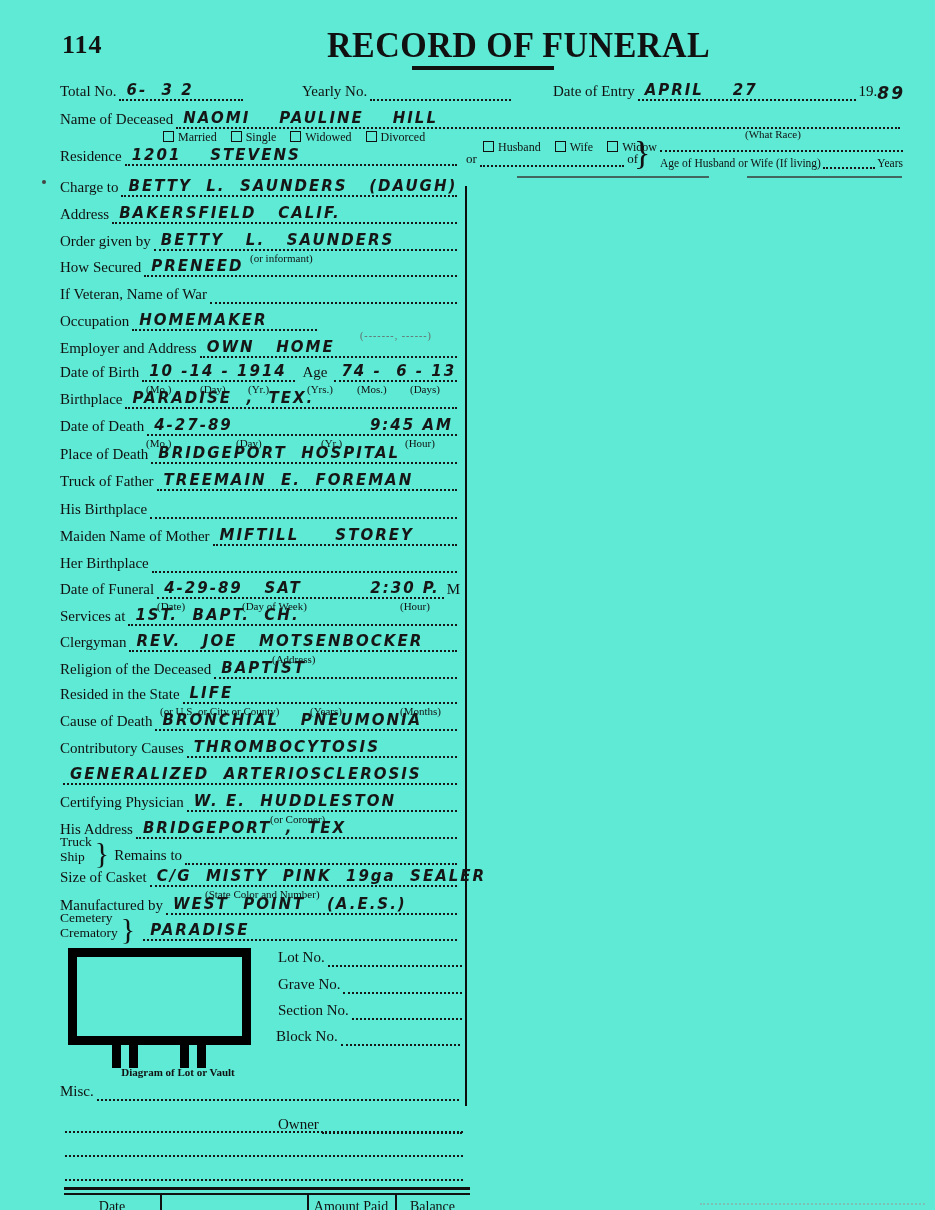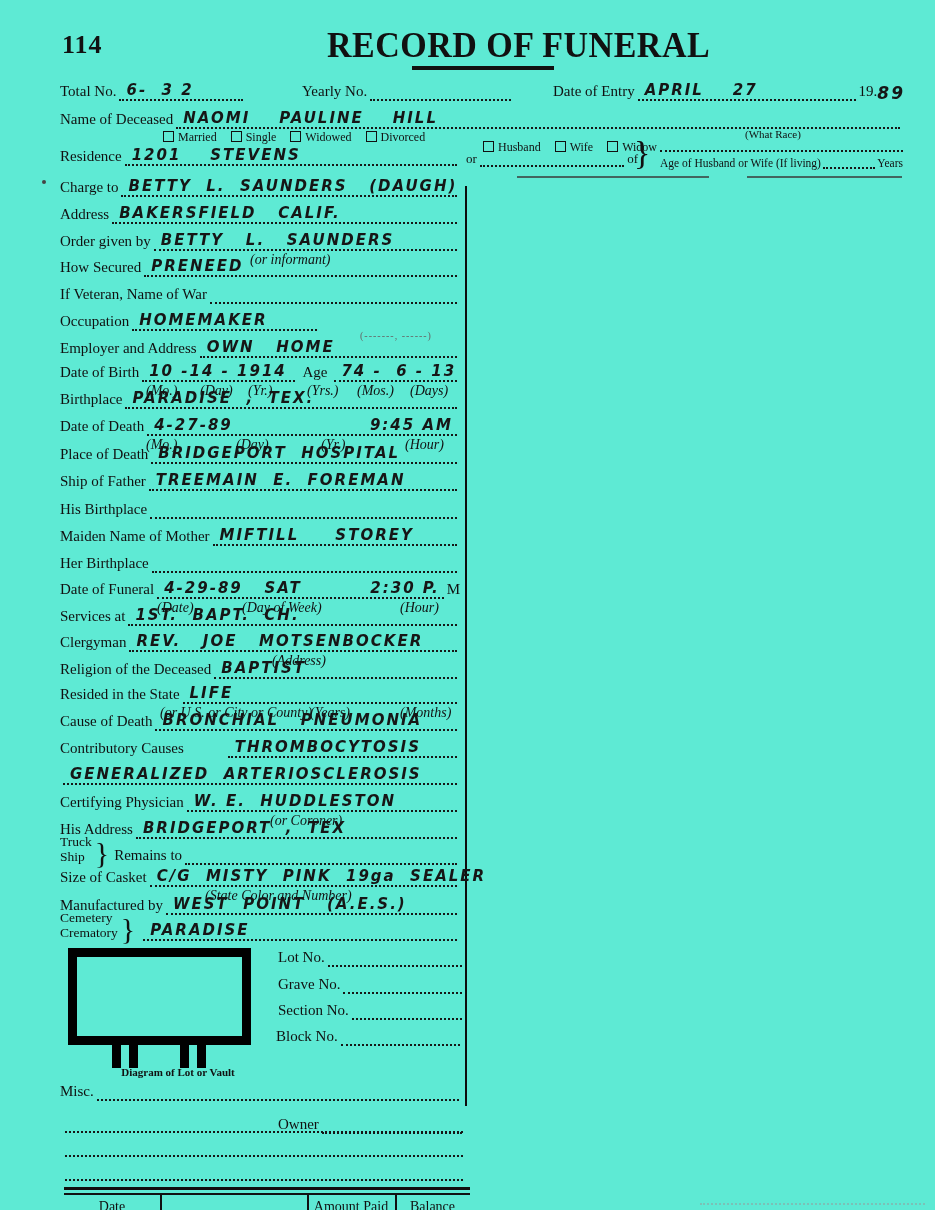--- a/index.html
+++ b/index.html
@@ -10,21 +10,21 @@
   .title{position:absolute;left:327px;top:26px;width:310px;text-align:center;
          font-size:34px;font-weight:bold;letter-spacing:.5px;transform:scaleY(1.05);white-space:nowrap;}
   .title-underline{position:absolute;left:412px;top:66px;width:142px;height:4px;background:#111;}
   .frow{position:absolute;left:60px;width:400px;height:22px;display:flex;align-items:flex-end;}
   .lbl{font-size:15px;white-space:nowrap;line-height:1;padding-bottom:2px;}
   .leader{flex:1;position:relative;border-bottom:2.2px dotted #161616;height:20px;margin:0 3px;min-width:10px;}
   .hw{font-family:"DejaVu Sans",sans-serif;font-style:italic;font-weight:700;font-size:15px;
       letter-spacing:2px;white-space:pre;color:#161616;line-height:1;}
   .leader > .hw{position:absolute;left:7px;bottom:1px;}
   .leader > .hw.right{left:auto;right:4px;}
-  .sub{position:absolute;top:23px;font-size:14px;white-space:nowrap;color:#111;font-style:italic;}
+  .sub{position:absolute;top:23px;font-size:11px;white-space:nowrap;color:#111;}
   .lstack{display:flex;flex-direction:column;justify-content:flex-end;padding-bottom:0;}
   .lline{font-size:13.5px;line-height:1.15;white-space:nowrap;}
   .brace{font-size:30px;line-height:.85;font-weight:400;padding:0 5px 0 3px;}
   .cb{display:inline-block;width:9px;height:9px;border:1.6px solid #111;margin:0 4px -1px 0;}
   .cbrow{position:absolute;font-size:12px;white-space:nowrap;}
   .cbrow .item{margin-right:11px;}
   .vline{position:absolute;background:#0d0d0d;}
   .hline{position:absolute;background:#3a3a3a;}
   .dotline{position:absolute;border-top:2.2px dotted #161616;}
   .smalltxt{position:absolute;font-size:11px;white-space:nowrap;}
@@ -191,21 +191,21 @@
         <span class="sub" style="left: 261px;">(Yr.)</span>
         <span class="sub" style="left: 345px;">(Hour)</span>
       </div>
       <div class="frow" style="top: 442px;">
         <span class="lbl">Place of Death</span>
         <div class="leader">
           <span class="hw">BRIDGEPORT  HOSPITAL</span>
         </div>
       </div>
       <div class="frow" style="top: 469px;">
-        <span class="lbl">Ship of Father</span>
+        <span class="lbl">Truck of Father</span>
         <div class="leader">
           <span class="hw">TREEMAIN  E.  FOREMAN</span>
         </div>
       </div>
       <div class="frow" style="top: 497px;">
         <span class="lbl">His Birthplace</span>
         <div class="leader">
           <span class="hw"></span>
         </div>
       </div>
@@ -259,21 +259,21 @@
         <span class="sub" style="left: 100px;">(or U.S. or City or County)</span>
         <span class="sub" style="left: 250px;">(Years)</span>
         <span class="sub" style="left: 340px;">(Months)</span>
       </div>
       <div class="frow" style="top: 709px;">
         <span class="lbl">Cause of Death</span>
         <div class="leader">
           <span class="hw">BRONCHIAL   PNEUMONIA</span>
         </div>
       </div>
-      <div class="frow" style="top: 736px; gap: 41px;">
+      <div class="frow" style="top: 736px;">
         <span class="lbl">Contributory Causes</span>
         <div class="leader">
           <span class="hw">THROMBOCYTOSIS</span>
         </div>
       </div>
       <div class="frow" style="top: 763px;">
         <div class="leader">
           <span class="hw">GENERALIZED  ARTERIOSCLEROSIS</span>
         </div>
       </div>

